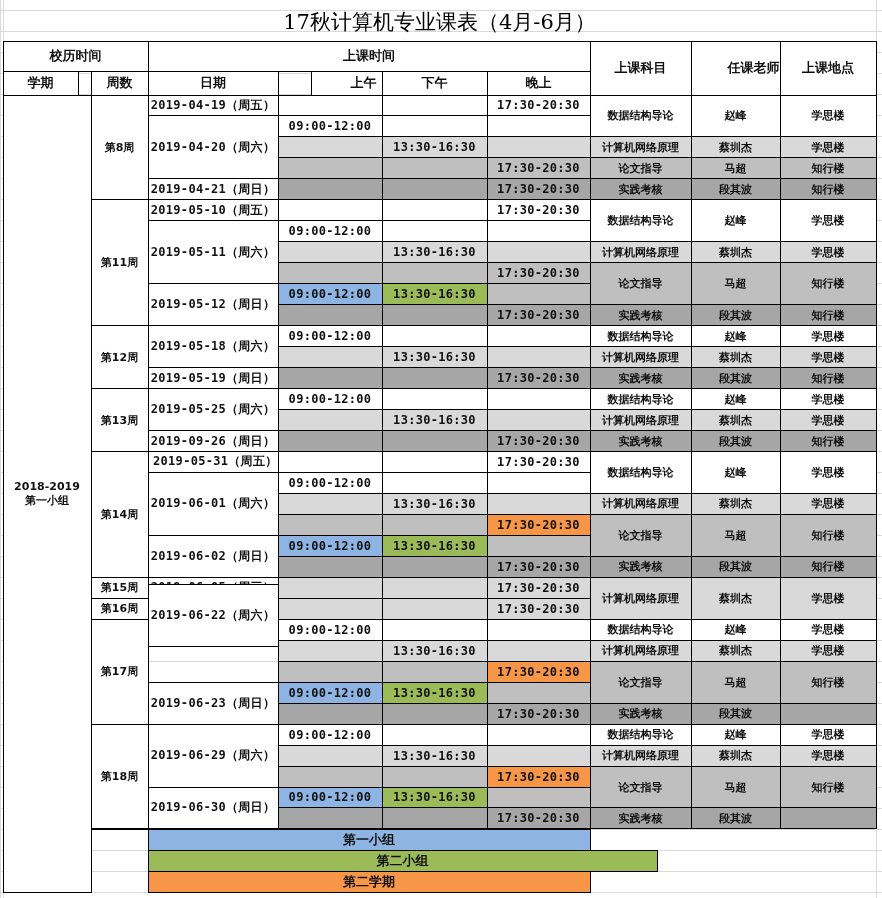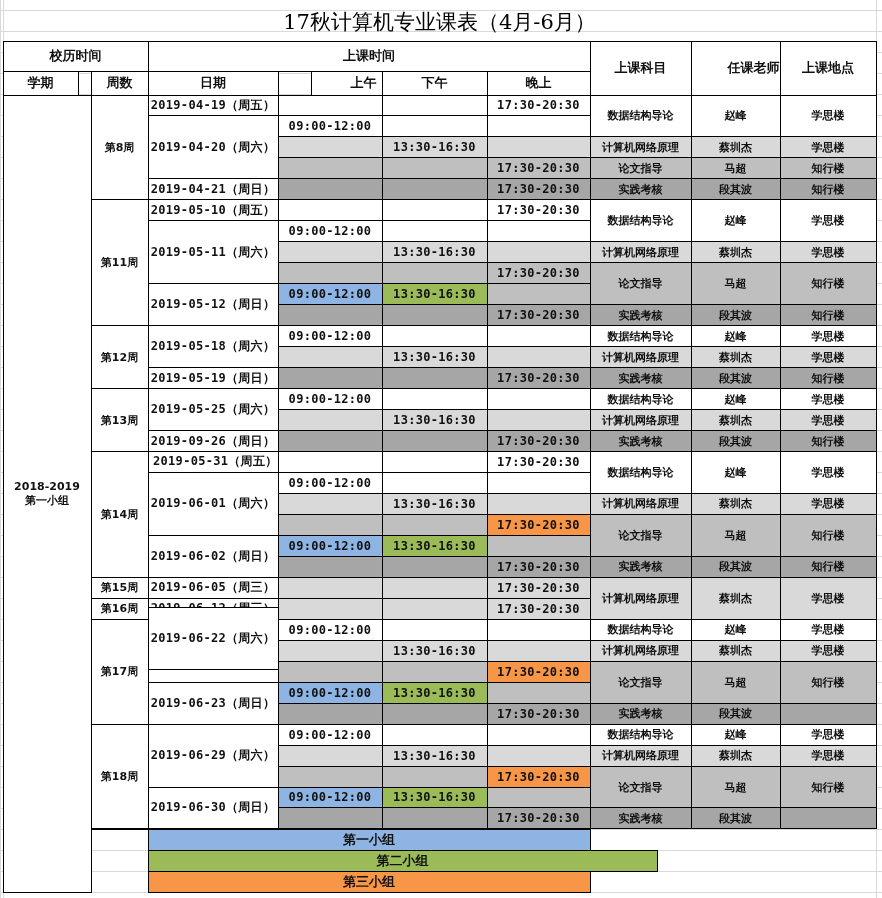--- a/index.html
+++ b/index.html
@@ -134,21 +134,21 @@
     </div>
     <div class="c w mono" style="left: 148px; top: 535.37px; width: 131px; height: 42.94px;">
       <span>2019-06-02（周日）</span>
     </div>
     <div class="c w mono" style="left: 148px; top: 577.31px; width: 131px; height: 21.97px;">
       <span>2019-06-05（周三）</span>
     </div>
     <div class="c w mono" style="left: 148px; top: 598.28px; width: 131px; height: 21.97px; align-items: center;">
       <span>2019-06-12（周三）</span>
     </div>
-    <div class="c w mono" style="left: 148px; top: 607px; width: 131px; height: 63.91px;">
+    <div class="c w mono" style="left: 148px; top: 584px; width: 131px; height: 63.91px;">
       <span>2019-06-22（周六）</span>
     </div>
     <div class="c w mono" style="left: 148px; top: 682.16px; width: 131px; height: 42.94px;">
       <span>2019-06-23（周日）</span>
     </div>
     <div class="c w mono" style="left: 148px; top: 724.1px; width: 131px; height: 63.91px;">
       <span>2019-06-29（周六）</span>
     </div>
     <div class="c w mono" style="left: 148px; top: 787.01px; width: 131px; height: 42.94px; align-items: center;">
       <span>2019-06-30（周日）</span>
@@ -579,16 +579,16 @@
     <div class="c g3 sm" style="left: 780px; top: 807.98px; width: 97px; height: 21.97px;">
       <span></span>
     </div>
     <div class="c blue legend" style="left: 148px; top: 829px; width: 443px; height: 22px;">
       <span>第一小组</span>
     </div>
     <div class="c green legend" style="left: 148px; top: 850px; width: 510px; height: 22px;">
       <span>第二小组</span>
     </div>
     <div class="c orange legend" style="left: 148px; top: 871px; width: 443px; height: 22px;">
-      <span>第三小组</span>
+      <span>第二学期</span>
     </div>
     <div style="position: absolute; left: 91px; top: 829px; width: 57px; height: 1px; background: rgb(0, 0, 0);"></div>
   </div>
 
 </body></html>

